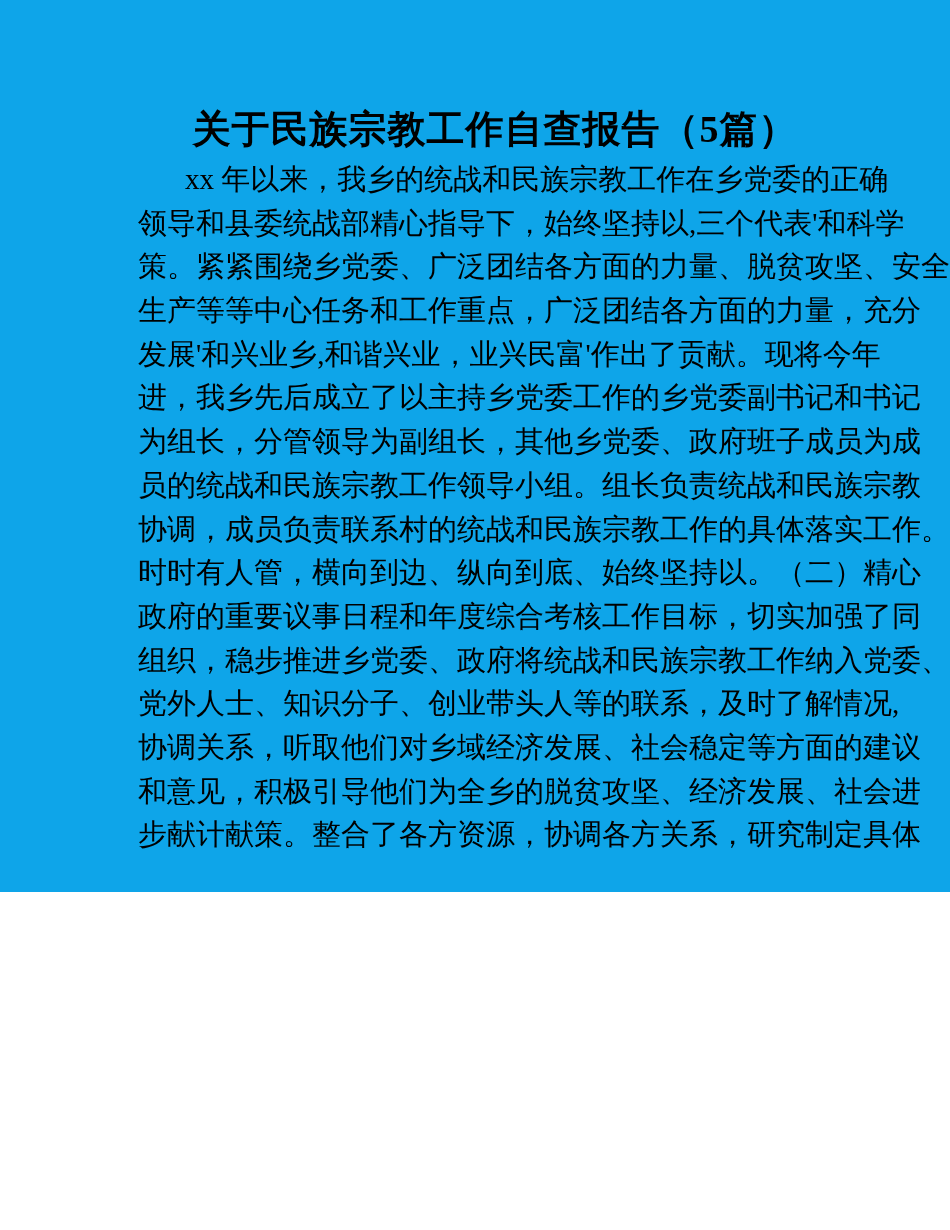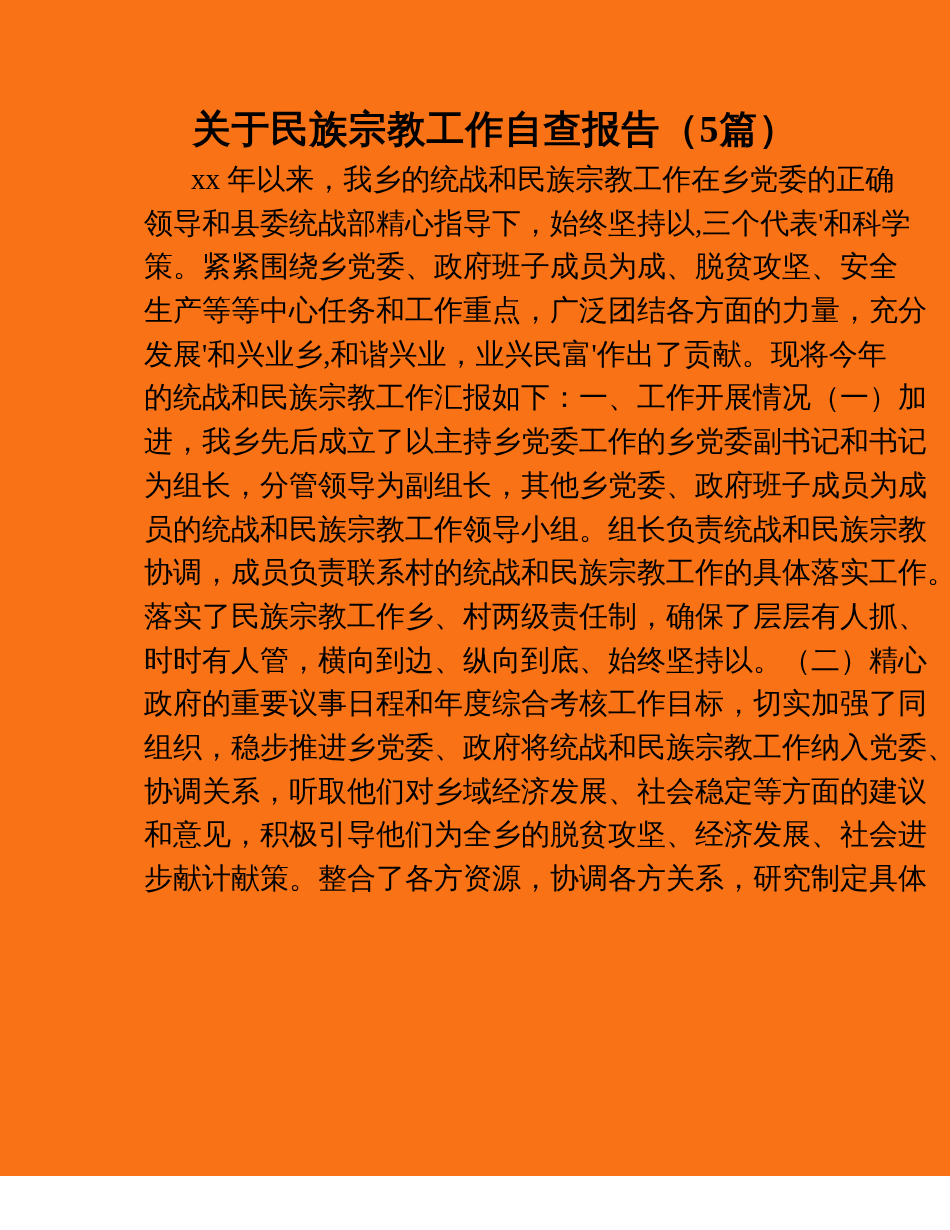--- a/index.html
+++ b/index.html
@@ -3,22 +3,22 @@
 <meta charset="utf-8">
 <style>
   html, body {
     margin: 0;
     padding: 0;
     background: #ffffff;
   }
   .page {
     position: relative;
     width: 950px;
-    height: 1176px;
-    background: #f97316;
+    height: 892px;
+    background: #0ea5e9;
     color: #000000;
     font-family: "Liberation Serif", "DejaVu Serif", serif;
     overflow: hidden;
   }
   .doc-title {
     position: absolute;
     top: 102px;
     left: 139px;
     width: 712px;
     text-align: center;
@@ -39,44 +39,42 @@
     color: #000000;
     text-align: justify;
     -moz-text-align-last: justify;
     text-align-last: justify;
     text-justify: inter-character;
   }
   .text-line {
     height: 43.7px;
     overflow: visible;
     white-space: nowrap;
-    margin-left: 6px;
   }
   .text-line.first-line {
     text-indent: 47px;
   }
 </style>
 </head>
 <body>
 
 <div class="page">
   <div class="doc-title">关于民族宗教工作自查报告（5篇）</div>
 
   <div class="doc-body">
     <div class="text-line first-line">xx 年以来，我乡的统战和民族宗教工作在乡党委的正确</div>
     <div class="text-line">领导和县委统战部精心指导下，始终坚持以,三个代表'和科学</div>
-    <div class="text-line">策。紧紧围绕乡党委、政府班子成员为成、脱贫攻坚、安全</div>
+    <div class="text-line">策。紧紧围绕乡党委、广泛团结各方面的力量、脱贫攻坚、安全</div>
     <div class="text-line">生产等等中心任务和工作重点，广泛团结各方面的力量，充分</div>
     <div class="text-line">发展'和兴业乡,和谐兴业，业兴民富'作出了贡献。现将今年</div>
-    <div class="text-line">的统战和民族宗教工作汇报如下：一、工作开展情况（一）加</div>
     <div class="text-line">进，我乡先后成立了以主持乡党委工作的乡党委副书记和书记</div>
     <div class="text-line">为组长，分管领导为副组长，其他乡党委、政府班子成员为成</div>
     <div class="text-line">员的统战和民族宗教工作领导小组。组长负责统战和民族宗教</div>
     <div class="text-line">协调，成员负责联系村的统战和民族宗教工作的具体落实工作。</div>
-    <div class="text-line">落实了民族宗教工作乡、村两级责任制，确保了层层有人抓、</div>
     <div class="text-line">时时有人管，横向到边、纵向到底、始终坚持以。（二）精心</div>
     <div class="text-line">政府的重要议事日程和年度综合考核工作目标，切实加强了同</div>
     <div class="text-line">组织，稳步推进乡党委、政府将统战和民族宗教工作纳入党委、</div>
+    <div class="text-line">党外人士、知识分子、创业带头人等的联系，及时了解情况,</div>
     <div class="text-line">协调关系，听取他们对乡域经济发展、社会稳定等方面的建议</div>
     <div class="text-line">和意见，积极引导他们为全乡的脱贫攻坚、经济发展、社会进</div>
     <div class="text-line">步献计献策。整合了各方资源，协调各方关系，研究制定具体</div>
   </div>
 </div>
 
 </body></html>

